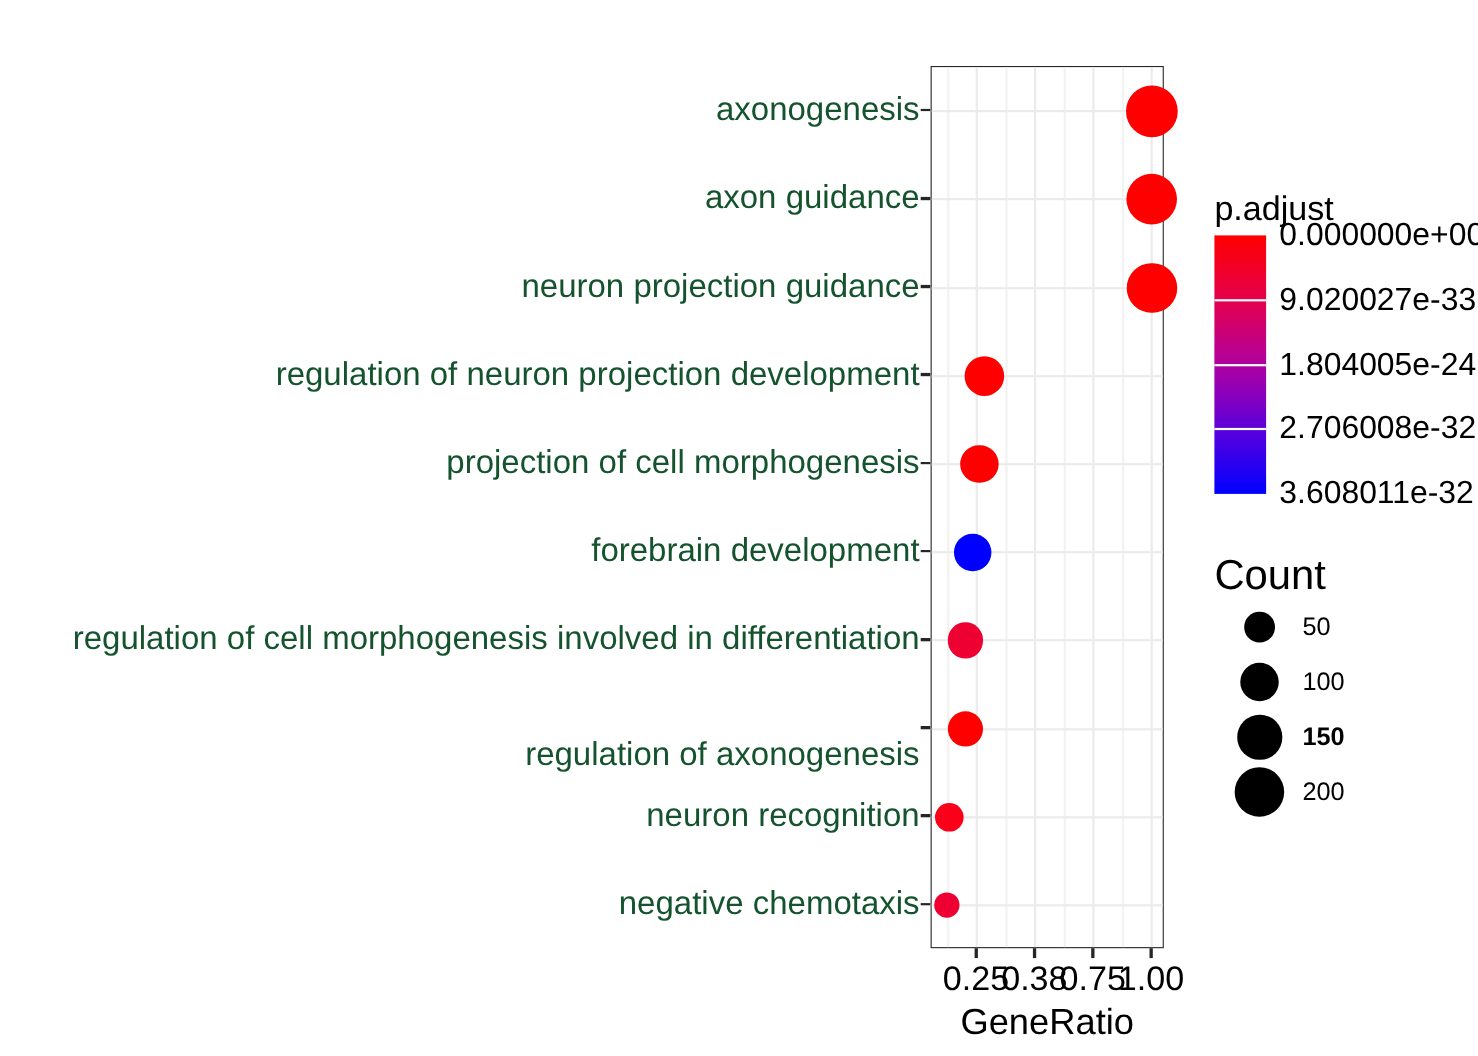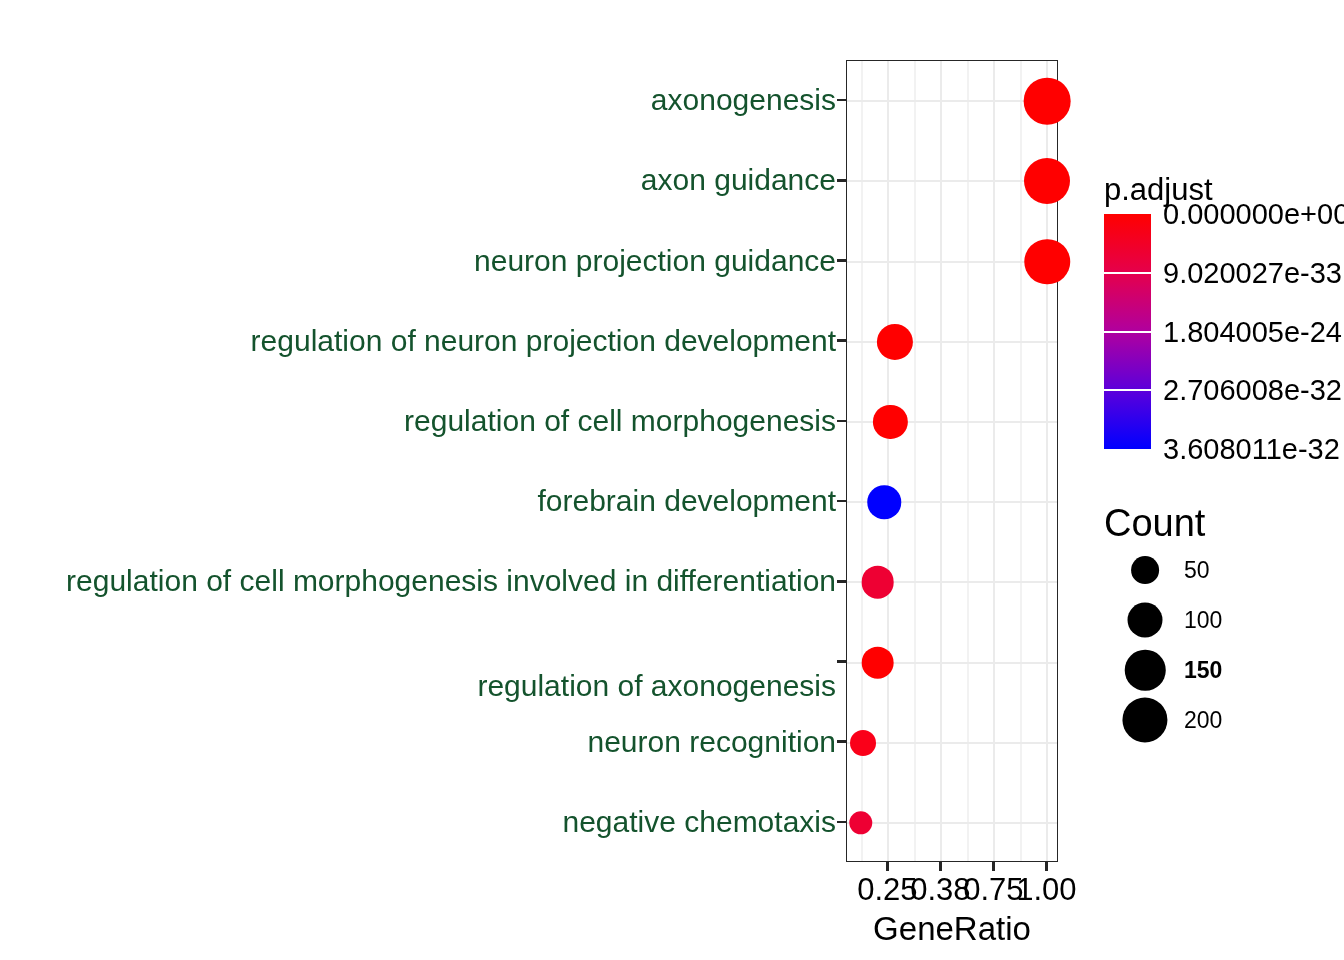--- a/index.html
+++ b/index.html
@@ -149,21 +149,21 @@
   }
 </style>
 </head>
 <body>
 
 <div id="y-axis-labels">
     <div class="ytick-label" style="right: 508px; top: 83.1px;">axonogenesis</div>
     <div class="ytick-label" style="right: 508px; top: 163.3px;">axon guidance</div>
     <div class="ytick-label" style="right: 508px; top: 243.5px;">neuron projection guidance</div>
     <div class="ytick-label" style="right: 508px; top: 323.7px;">regulation of neuron projection development</div>
-    <div class="ytick-label" style="right: 508px; top: 403.9px;">regulation of cell morphogenesis</div>
+    <div class="ytick-label" style="right: 508px; top: 403.9px;">projection of cell morphogenesis</div>
     <div class="ytick-label" style="right: 508px; top: 484.1px;">forebrain development</div>
     <div class="ytick-label" style="right: 508px; top: 564.3px; margin-left: 21px;">regulation of cell morphogenesis involved in differentiation</div>
     <div class="ytick-label" style="right: 508px; top: 644.5px; margin-top: 24px;">regulation of axonogenesis</div>
     <div class="ytick-label" style="right: 508px; top: 724.7px;">neuron recognition</div>
     <div class="ytick-label" style="right: 508px; top: 804.9px;">negative chemotaxis</div>
   </div>
 
 <div id="y-axis-ticks">
     <div class="ytick" style="top: 98.85px;"></div>
     <div class="ytick" style="top: 179.05px;"></div>

